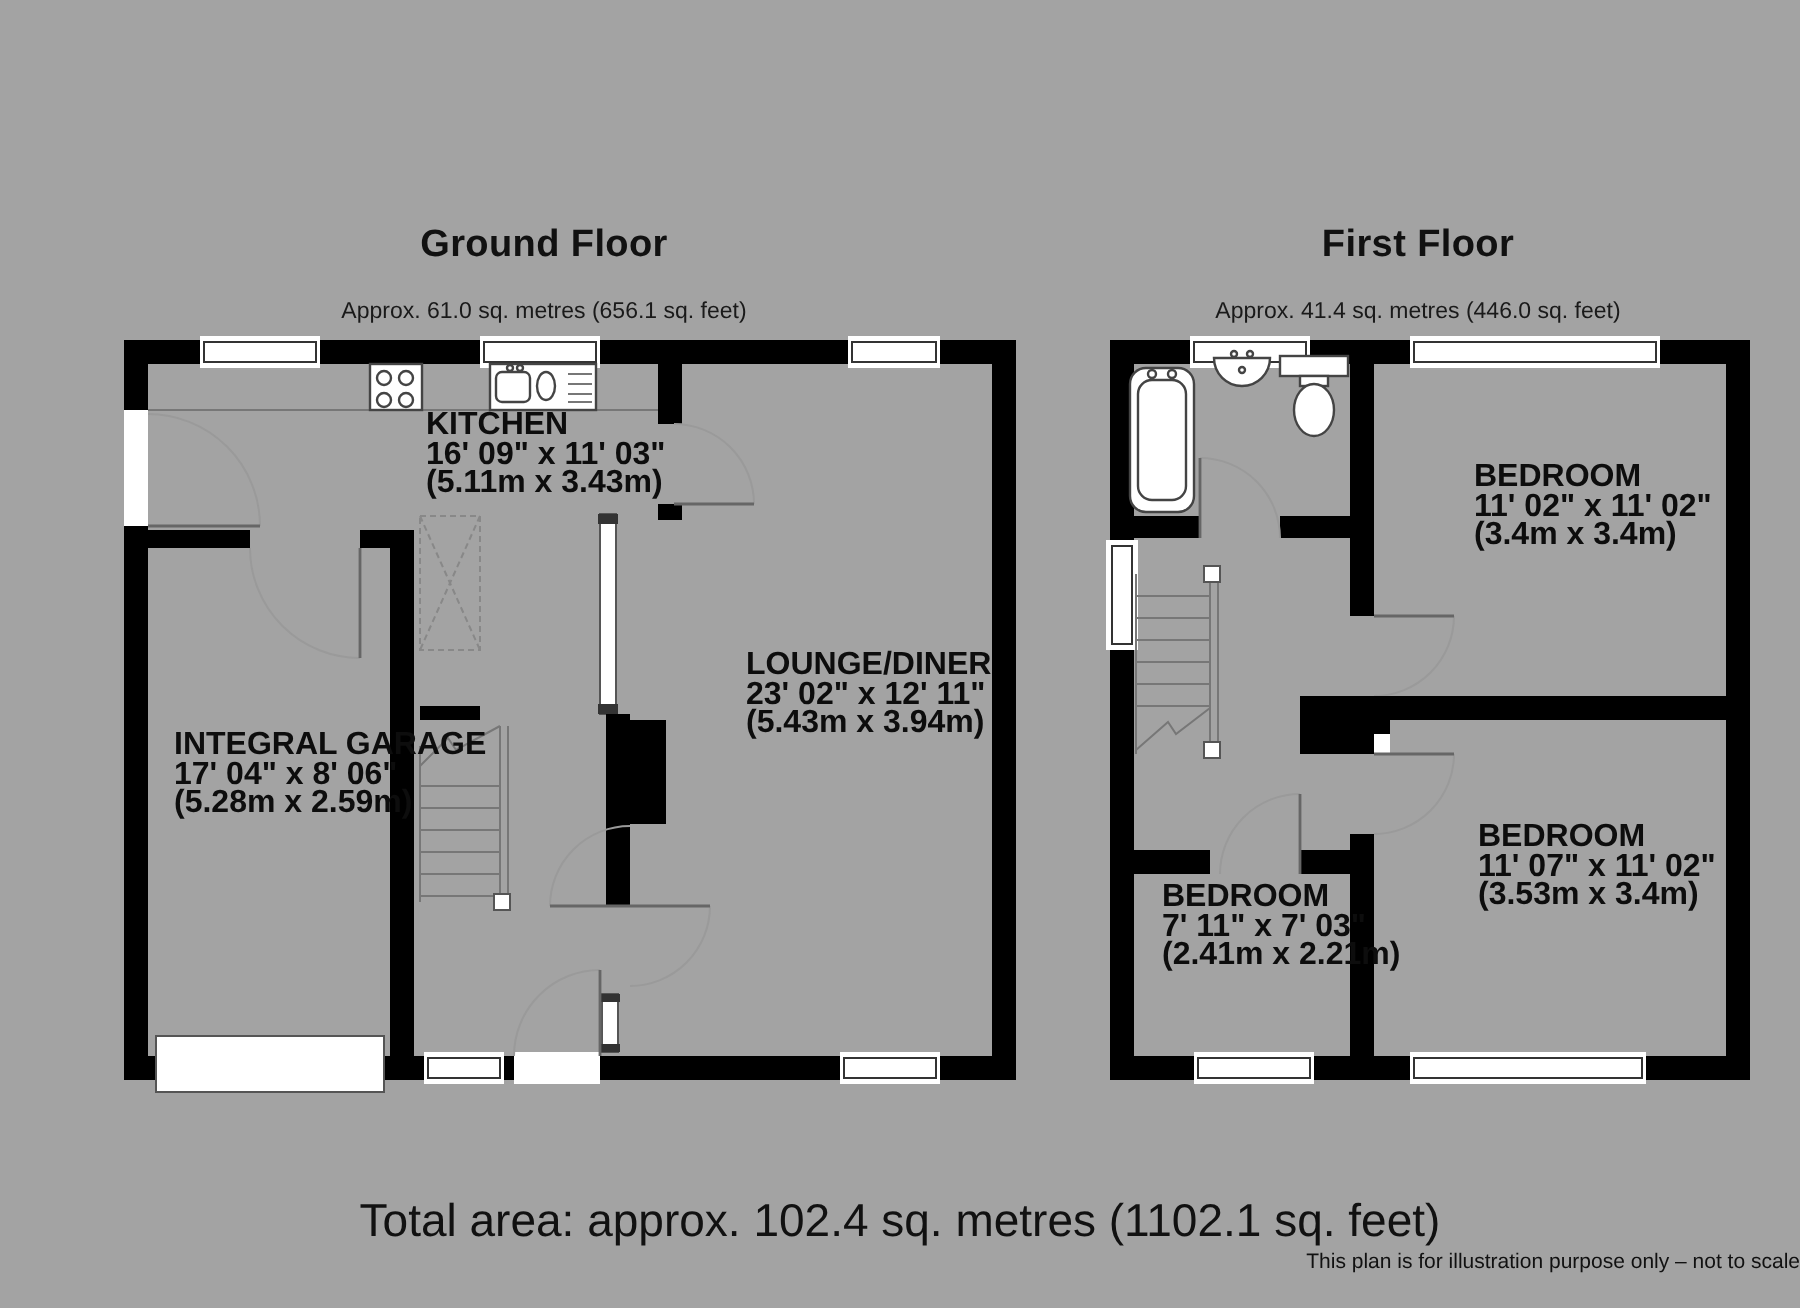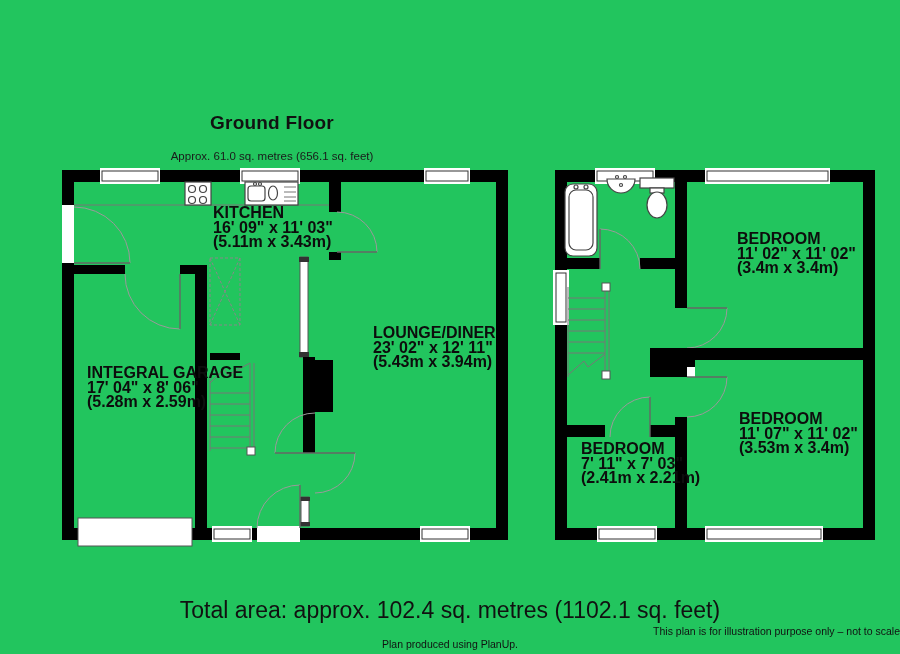--- a/index.html
+++ b/index.html
@@ -1,17 +1,17 @@
 <!DOCTYPE html>
 <html><head>
 <meta charset="utf-8">
 <style>
   html,body{margin:0;padding:0;}
   .canvas{
-    position:relative;width:900px;height:654px;background:#22c55e;
+    position:relative;width:900px;height:654px;background:#a3a3a3;
     font-family:"Liberation Sans", sans-serif;color:#111;overflow:hidden;
   }
   .floor-header{position:absolute;text-align:center;}
   .floor-header .t{font-size:19px;font-weight:bold;letter-spacing:.2px;}
   .floor-header .s{font-size:11.5px;margin-top:16px;color:#1a1a1a;}
   .gf-header{left:62px;top:112px;width:420px;}
   .ff-header{left:549px;top:112px;width:320px;}
   .room-label{position:absolute;font-size:16px;font-weight:bold;line-height:14.5px;white-space:nowrap;color:#0d0d0d;}
   .lbl-kitchen{left:213px;top:206px;}
   .lbl-lounge{left:373px;top:326px;}
@@ -40,20 +40,24 @@
 </head>
 <body>
 
 <div class="canvas">
 
   <div class="floor-header gf-header">
     <div class="t">Ground Floor</div>
     <div class="s">Approx. 61.0 sq. metres (656.1 sq. feet)</div>
   </div>
 
+  <div class="floor-header ff-header">
+    <div class="t">First Floor</div>
+    <div class="s">Approx. 41.4 sq. metres (446.0 sq. feet)</div>
+  </div>
 
   <svg class="plan gf-plan" width="446" height="386" viewBox="0 0 446 386">
 
     <g>
       <rect class="wall" x="0" y="7" width="446" height="12"></rect>
       <rect class="wall" x="0" y="365" width="446" height="12"></rect>
       <rect class="wall" x="0" y="7" width="12" height="370"></rect>
       <rect class="wall" x="434" y="7" width="12" height="370"></rect>
     </g>
 
@@ -310,15 +314,14 @@
     <div>(3.53m x 3.4m)</div>
   </div>
   <div class="room-label lbl-bed3">
     <div>BEDROOM</div>
     <div>7' 11" x 7' 03"</div>
     <div>(2.41m x 2.21m)</div>
   </div>
 
   <div class="footer-line total">Total area: approx. 102.4 sq. metres (1102.1 sq. feet)</div>
   <div class="footer-line disclaimer">This plan is for illustration purpose only – not to scale</div>
-  <div class="footer-line credit">Plan produced using PlanUp.</div>
 
 </div>
 
 </body></html>

